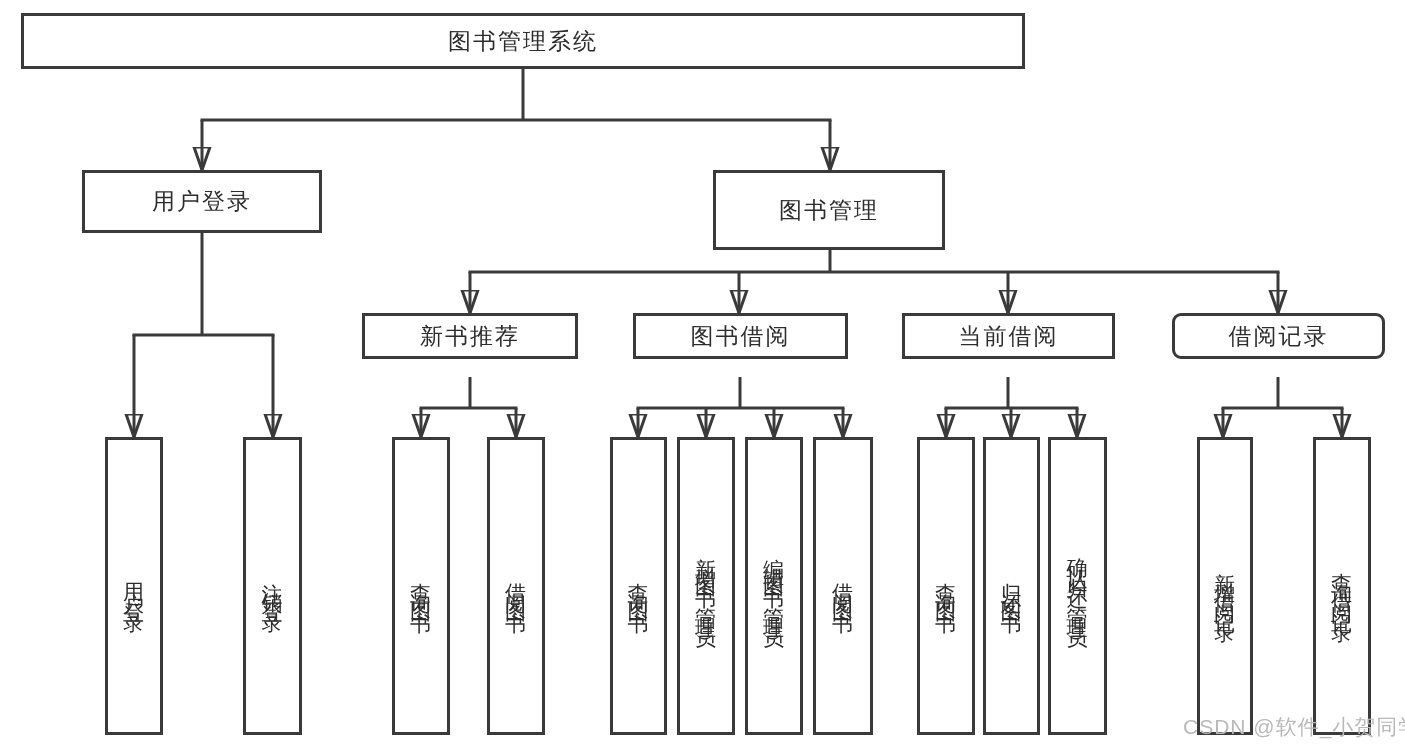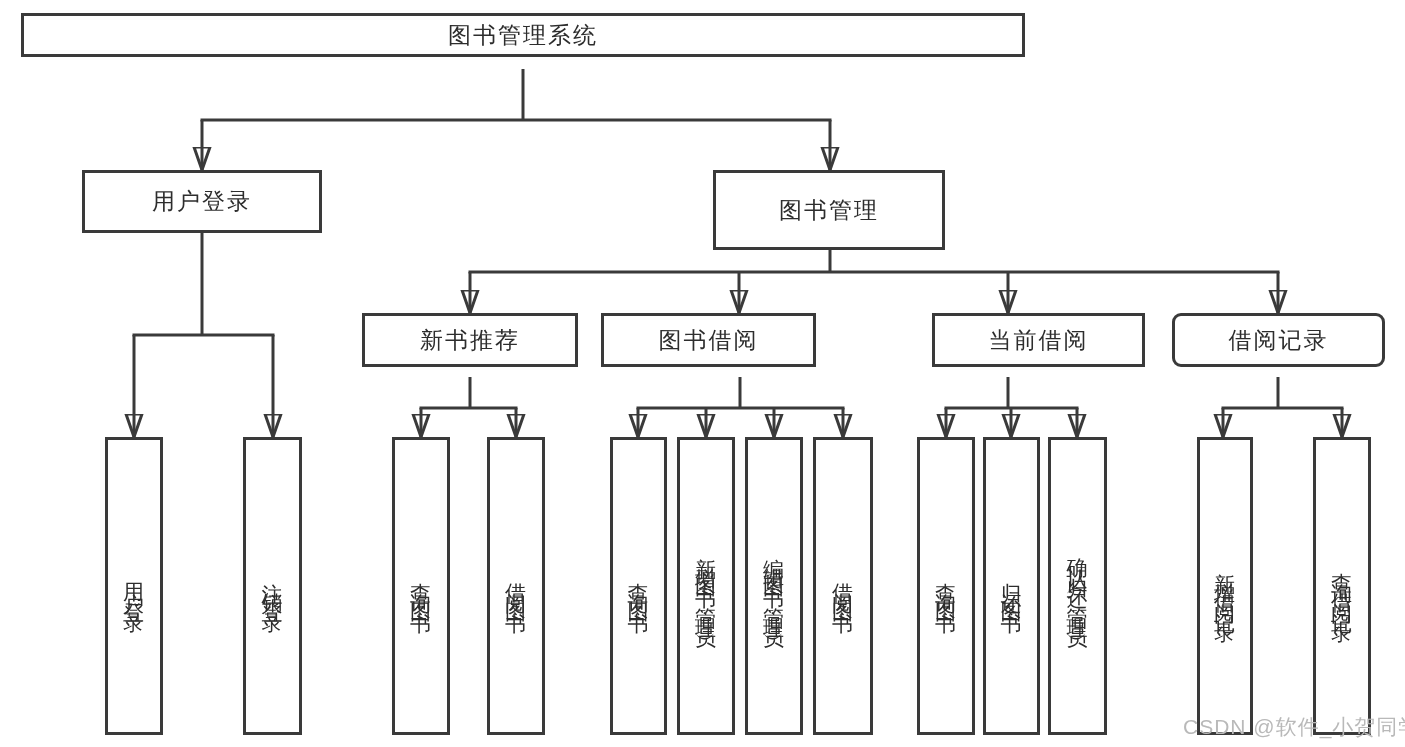--- a/index.html
+++ b/index.html
@@ -28,21 +28,21 @@
   .h-node { font-size: 23px; letter-spacing: 2px; white-space: nowrap; }
   .v-node .vtext {
     writing-mode: vertical-rl;
     text-orientation: mixed;
     font-size: 21px;
     line-height: 21px;
     letter-spacing: 10px;
     color: #2d2d2d;
   }
   .leaf { top: 437px; height: 298px; }
-  .mid  { top: 313px; height: 54px; }
+  .mid  { top: 313px; height: 46px; }
   #watermark {
     position: absolute;
     left: 1183px; top: 713px;
     font-size: 21px;
     color: #b9b9b9;
     letter-spacing: 1px;
     white-space: nowrap;
     z-index: 5;
   }
 </style>
@@ -104,28 +104,28 @@
   </g>
 
   <g>
     <path d="M1278,377 V408"></path>
     <path d="M1223,408 H1342" stroke-linecap="square"></path>
     <path d="M1223,408 V437" marker-end="url(#arrow)"></path>
     <path d="M1342,408 V437" marker-end="url(#arrow)"></path>
   </g>
 </svg>
 
-<div class="node h-node" style="left:21px; top:13px; width:1004px; height:44px;">图书管理系统</div>
+<div class="node h-node" style="left:21px; top:13px; width:1004px; height:56px;">图书管理系统</div>
 
 <div class="node h-node" style="left:82px; top:170px; width:240px; height:63px;">用户登录</div>
 <div class="node h-node" style="left:713px; top:170px; width:232px; height:80px;">图书管理</div>
 
 <div class="node h-node mid" style="left:362px; width:216px;">新书推荐</div>
-<div class="node h-node mid" style="left:601px; width:215px;">图书借阅</div>
-<div class="node h-node mid" style="left:932px; width:213px;">当前借阅</div>
+<div class="node h-node mid" style="left:633px; width:215px;">图书借阅</div>
+<div class="node h-node mid" style="left:902px; width:213px;">当前借阅</div>
 <div class="node h-node mid" style="left:1172px; width:213px;border-radius:9px;">借阅记录</div>
 
 <div class="node v-node leaf" style="left:105px; width:58px;">
   <span class="vtext">用户登录</span>
 </div>
 <div class="node v-node leaf" style="left:243px; width:59px;">
   <span class="vtext">注销登录</span>
 </div>
 
 <div class="node v-node leaf" style="left:392px; width:58px;">

